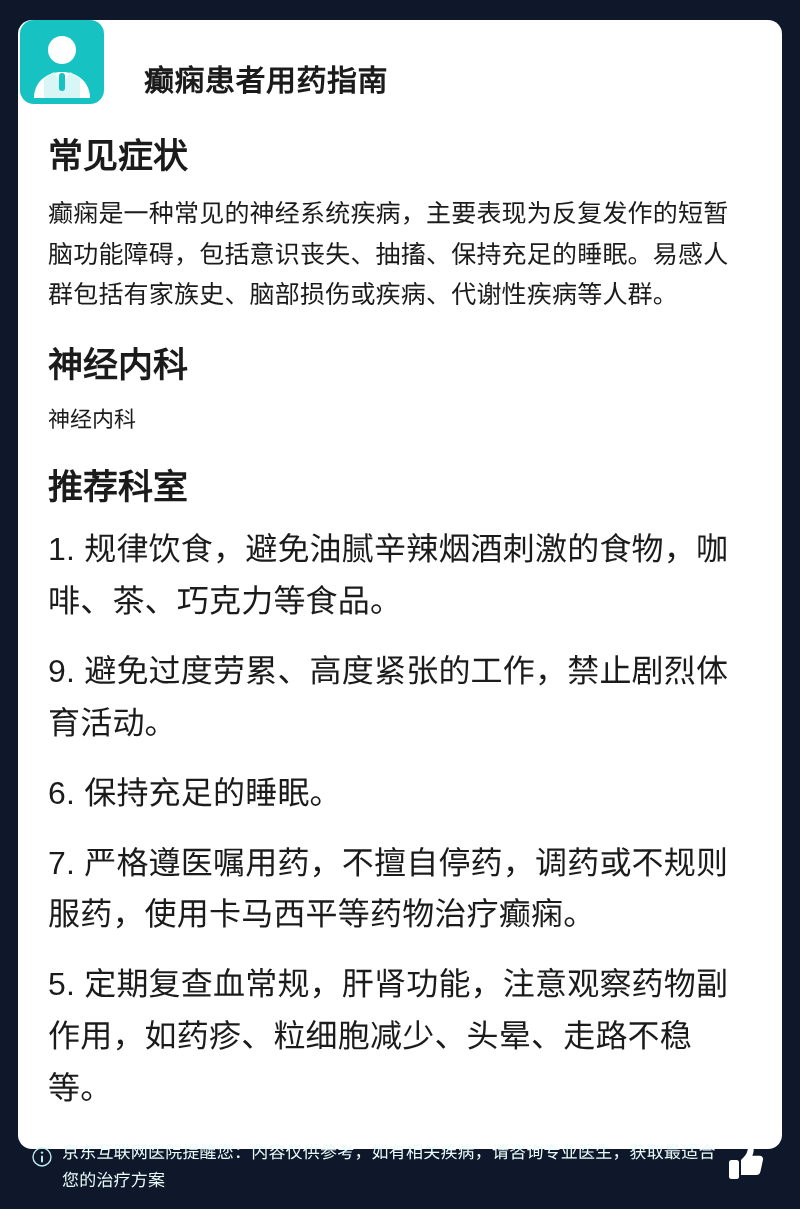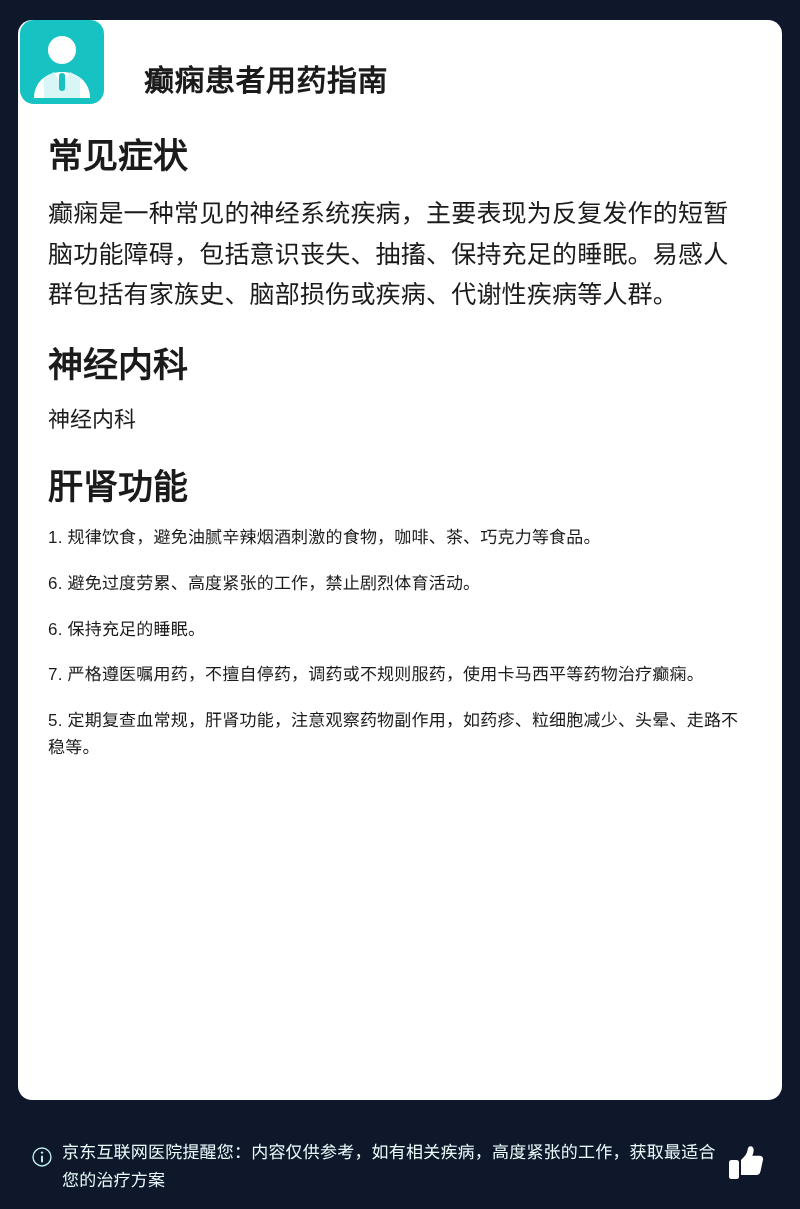--- a/index.html
+++ b/index.html
@@ -65,21 +65,21 @@
     margin: 0 0 4px 0;
     letter-spacing: 0.2px;
   }
   .dept-text {
     font-size: 22px;
     color: #1b1b1b;
     line-height: 1.6;
     margin: 0;
   }
   .tip-item {
-    font-size: 17px;
+    font-size: 32px;
     color: #1b1b1b;
     line-height: 1.62;
     margin: 0 0 18px 0;
     letter-spacing: 0.2px;
   }
   .tip-item:last-child {
     margin-bottom: 0;
   }
   .footer {
     position: absolute;
@@ -129,40 +129,40 @@
     </span>
 
     <h1 class="title">癫痫患者用药指南</h1>
 
     <h2 class="section-title first">常见症状</h2>
     <p class="body-text">癫痫是一种常见的神经系统疾病，主要表现为反复发作的短暂脑功能障碍，包括意识丧失、抽搐、保持充足的睡眠。易感人群包括有家族史、脑部损伤或疾病、代谢性疾病等人群。</p>
 
     <h2 class="section-title">神经内科</h2>
     <p class="dept-text">神经内科</p>
 
-    <h2 class="section-title">肝肾功能</h2>
+    <h2 class="section-title">推荐科室</h2>
     <div>
       <p class="tip-item">1. 规律饮食，避免油腻辛辣烟酒刺激的食物，咖啡、茶、巧克力等食品。</p>
-      <p class="tip-item">6. 避免过度劳累、高度紧张的工作，禁止剧烈体育活动。</p>
+      <p class="tip-item">9. 避免过度劳累、高度紧张的工作，禁止剧烈体育活动。</p>
       <p class="tip-item">6. 保持充足的睡眠。</p>
       <p class="tip-item">7. 严格遵医嘱用药，不擅自停药，调药或不规则服药，使用卡马西平等药物治疗癫痫。</p>
       <p class="tip-item">5. 定期复查血常规，肝肾功能，注意观察药物副作用，如药疹、粒细胞减少、头晕、走路不稳等。</p>
     </div>
 
   </div>
 
   <div class="footer">
     <span class="footer-info-icon">
       <svg width="20" height="20" viewBox="0 0 20 20" xmlns="http://www.w3.org/2000/svg">
         <circle cx="10" cy="10" r="9" fill="none" stroke="#bdeeee" stroke-width="1.4"></circle>
         <circle cx="10" cy="5.6" r="1.2" fill="#bdeeee"></circle>
         <rect x="9" y="8.4" width="2" height="7" rx="1" fill="#bdeeee"></rect>
       </svg>
     </span>
-    <div class="footer-text">京东互联网医院提醒您：内容仅供参考，如有相关疾病，高度紧张的工作，获取最适合您的治疗方案</div>
+    <div class="footer-text">京东互联网医院提醒您：内容仅供参考，如有相关疾病，请咨询专业医生，获取最适合您的治疗方案</div>
     <span class="thumb-icon">
       <svg width="42" height="42" viewBox="0 0 42 42" xmlns="http://www.w3.org/2000/svg">
         <rect x="3" y="17" width="10" height="19" rx="2.5" fill="#ffffff"></rect>
         <path d="M15 17c3-3 6-6 6.5-9.5.4-2.8 1.2-4.2 3-4.2 2.2 0 3.4 1.8 3.2 4.3-.1 1.9-.7 3.6-1.4 5.2h7.3c2.3 0 3.9 1.7 3.4 3.9l-2.6 12c-.4 2-2 3.3-4 3.3H15z" fill="#ffffff"></path>
       </svg>
     </span>
   </div>
 </div>
 
 </body></html>

